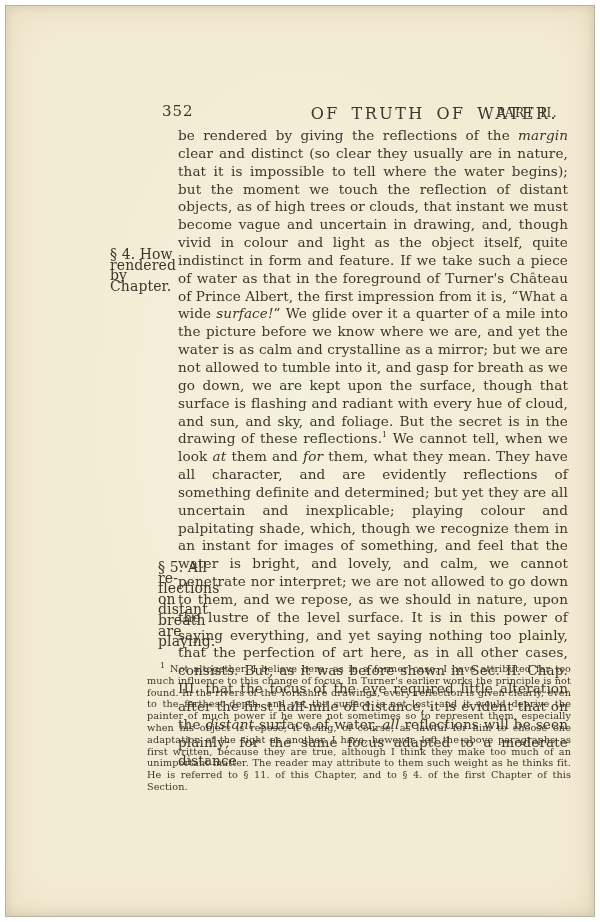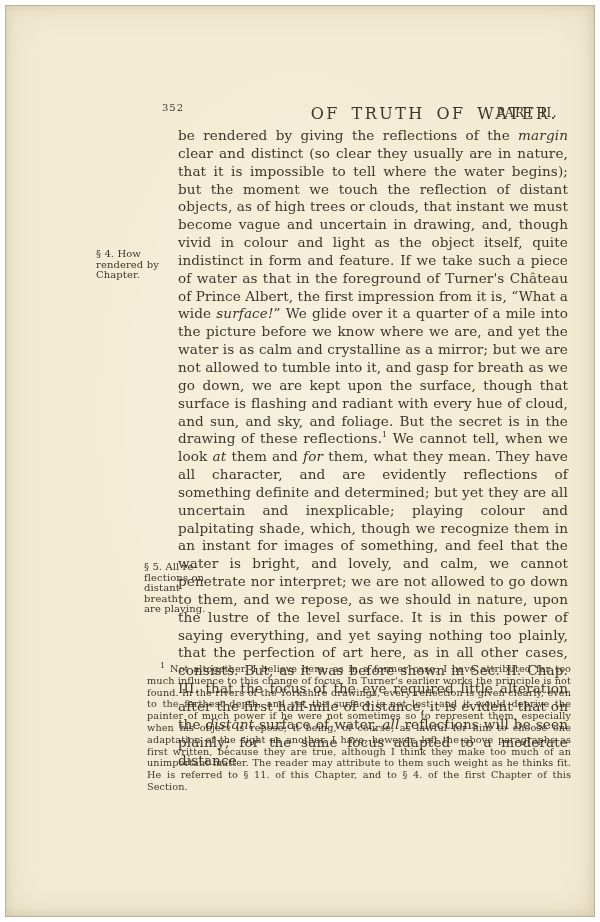--- a/index.html
+++ b/index.html
@@ -37,21 +37,21 @@
     position: absolute;
     top: 96px;
     left: 156px;
     width: 396px;
     height: 20px;
   }
   .page-number {
     position: absolute;
     left: 0;
     top: 0;
-    font-size: 10px;
+    font-size: 15px;
     letter-spacing: 1px;
   }
   .running-title {
     position: absolute;
     left: 0;
     right: 0;
     top: 2px;
     text-align: right;
     font-size: 16px;
     letter-spacing: 2.5px;
@@ -77,23 +77,23 @@
   }
   .body-text .it { font-style: italic; }
   .sup {
     font-size: 8px;
     vertical-align: super;
     line-height: 0;
   }
   
   .margin-note {
     position: absolute;
-    left: 90px;
+    left: 104px;
     width: 70px;
-    font-size: 10px;
+    font-size: 14px;
     line-height: 10.6px;
     letter-spacing: 0.1px;
   }
   .margin-note-1 { top: 243px; }
   .margin-note-2 { top: 556px; margin-left: 48px; }
   
   .footnote-text {
     position: absolute;
     top: 657px;
     left: 141px;

